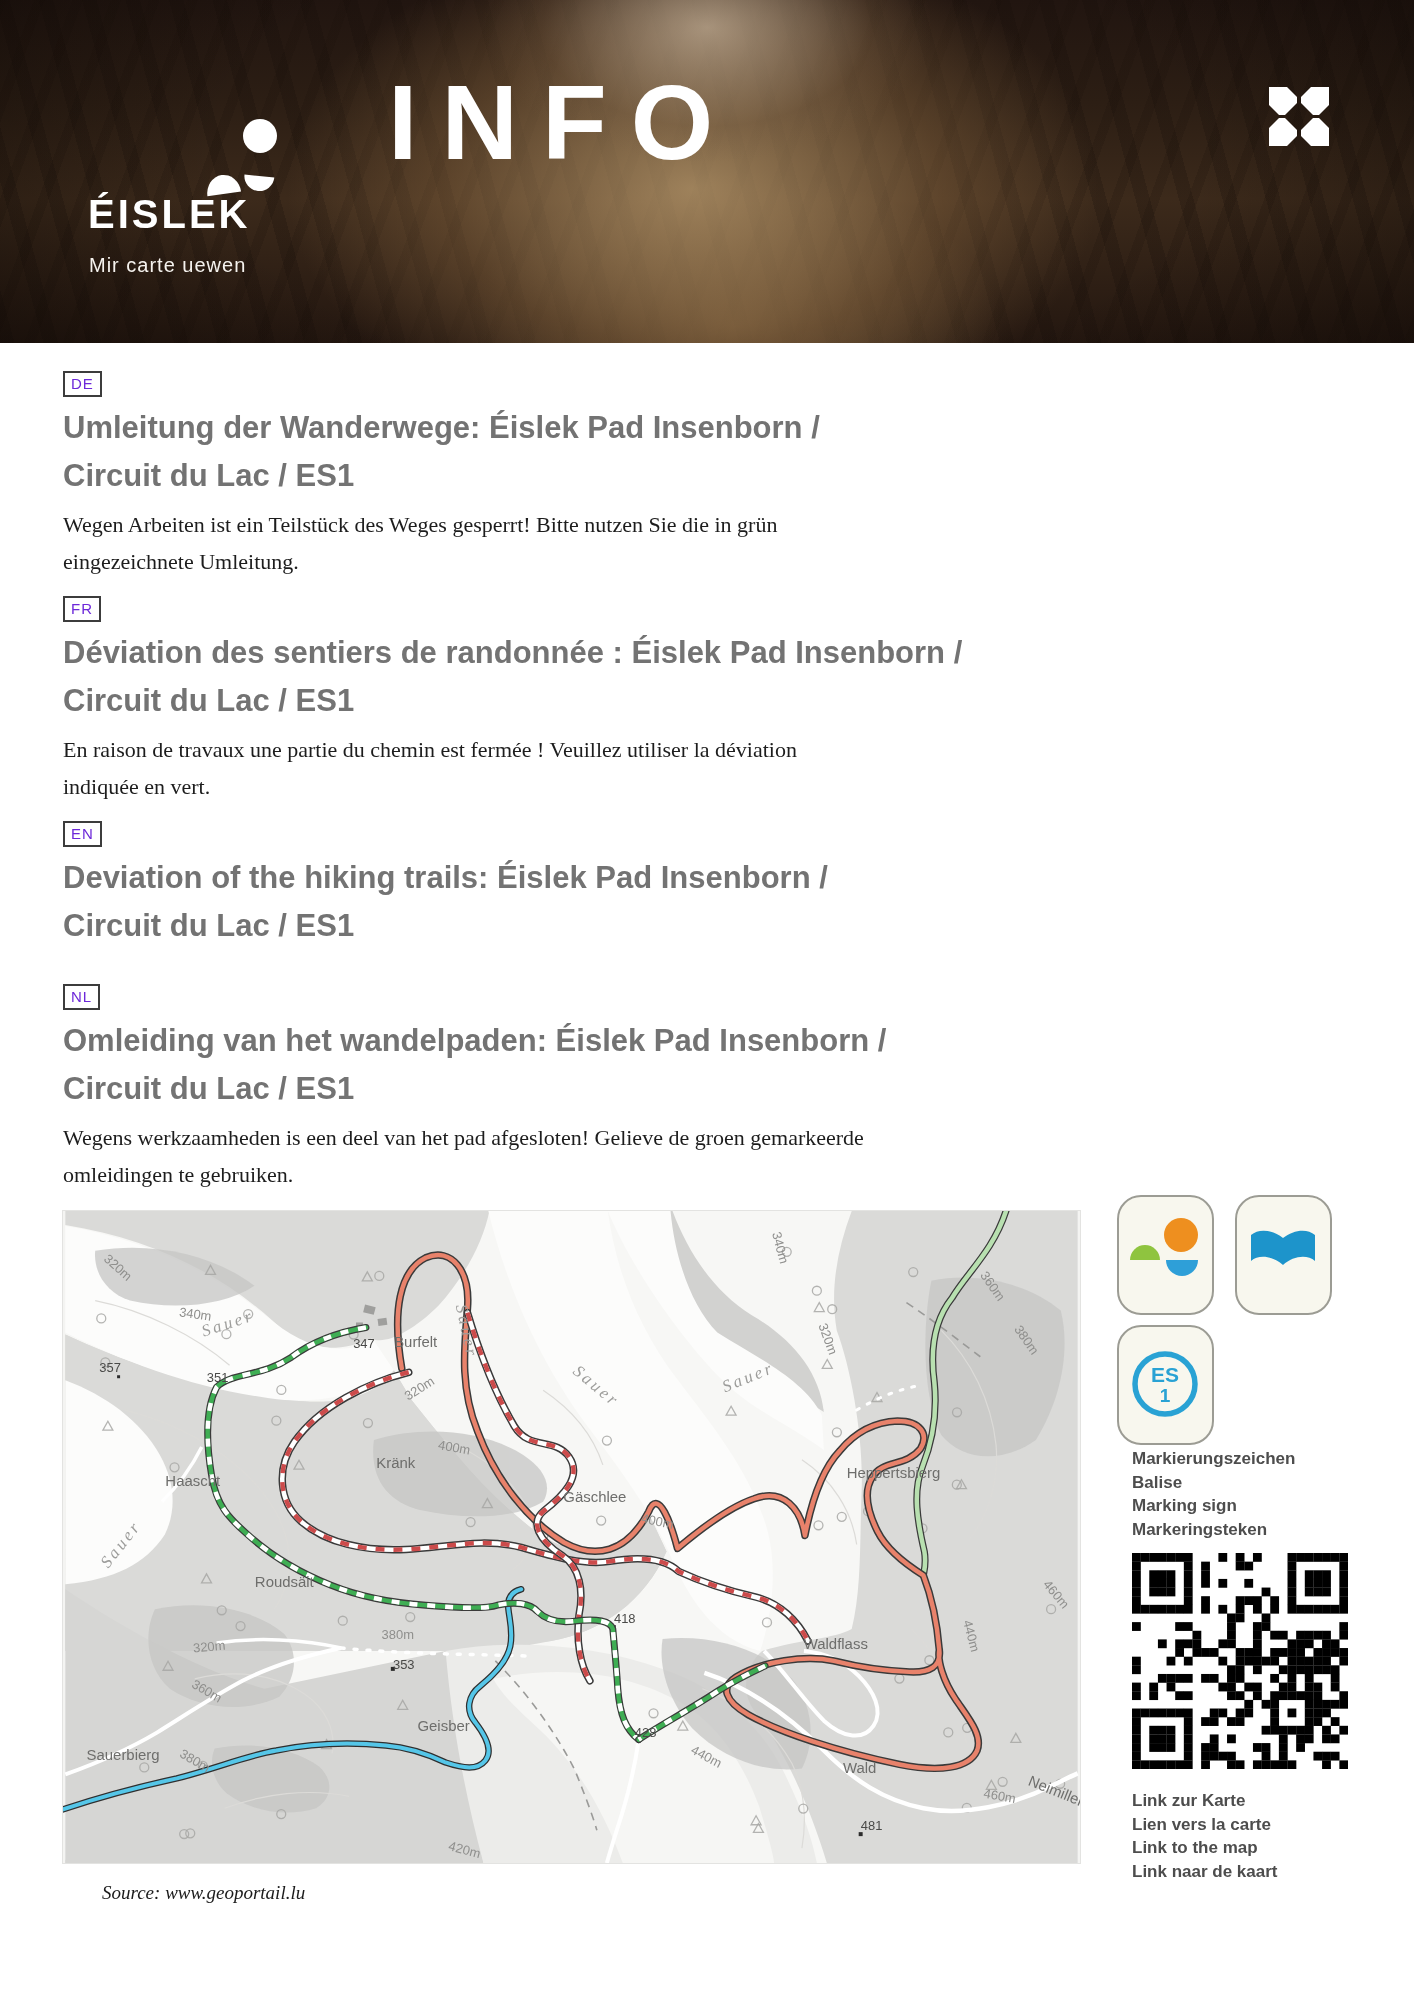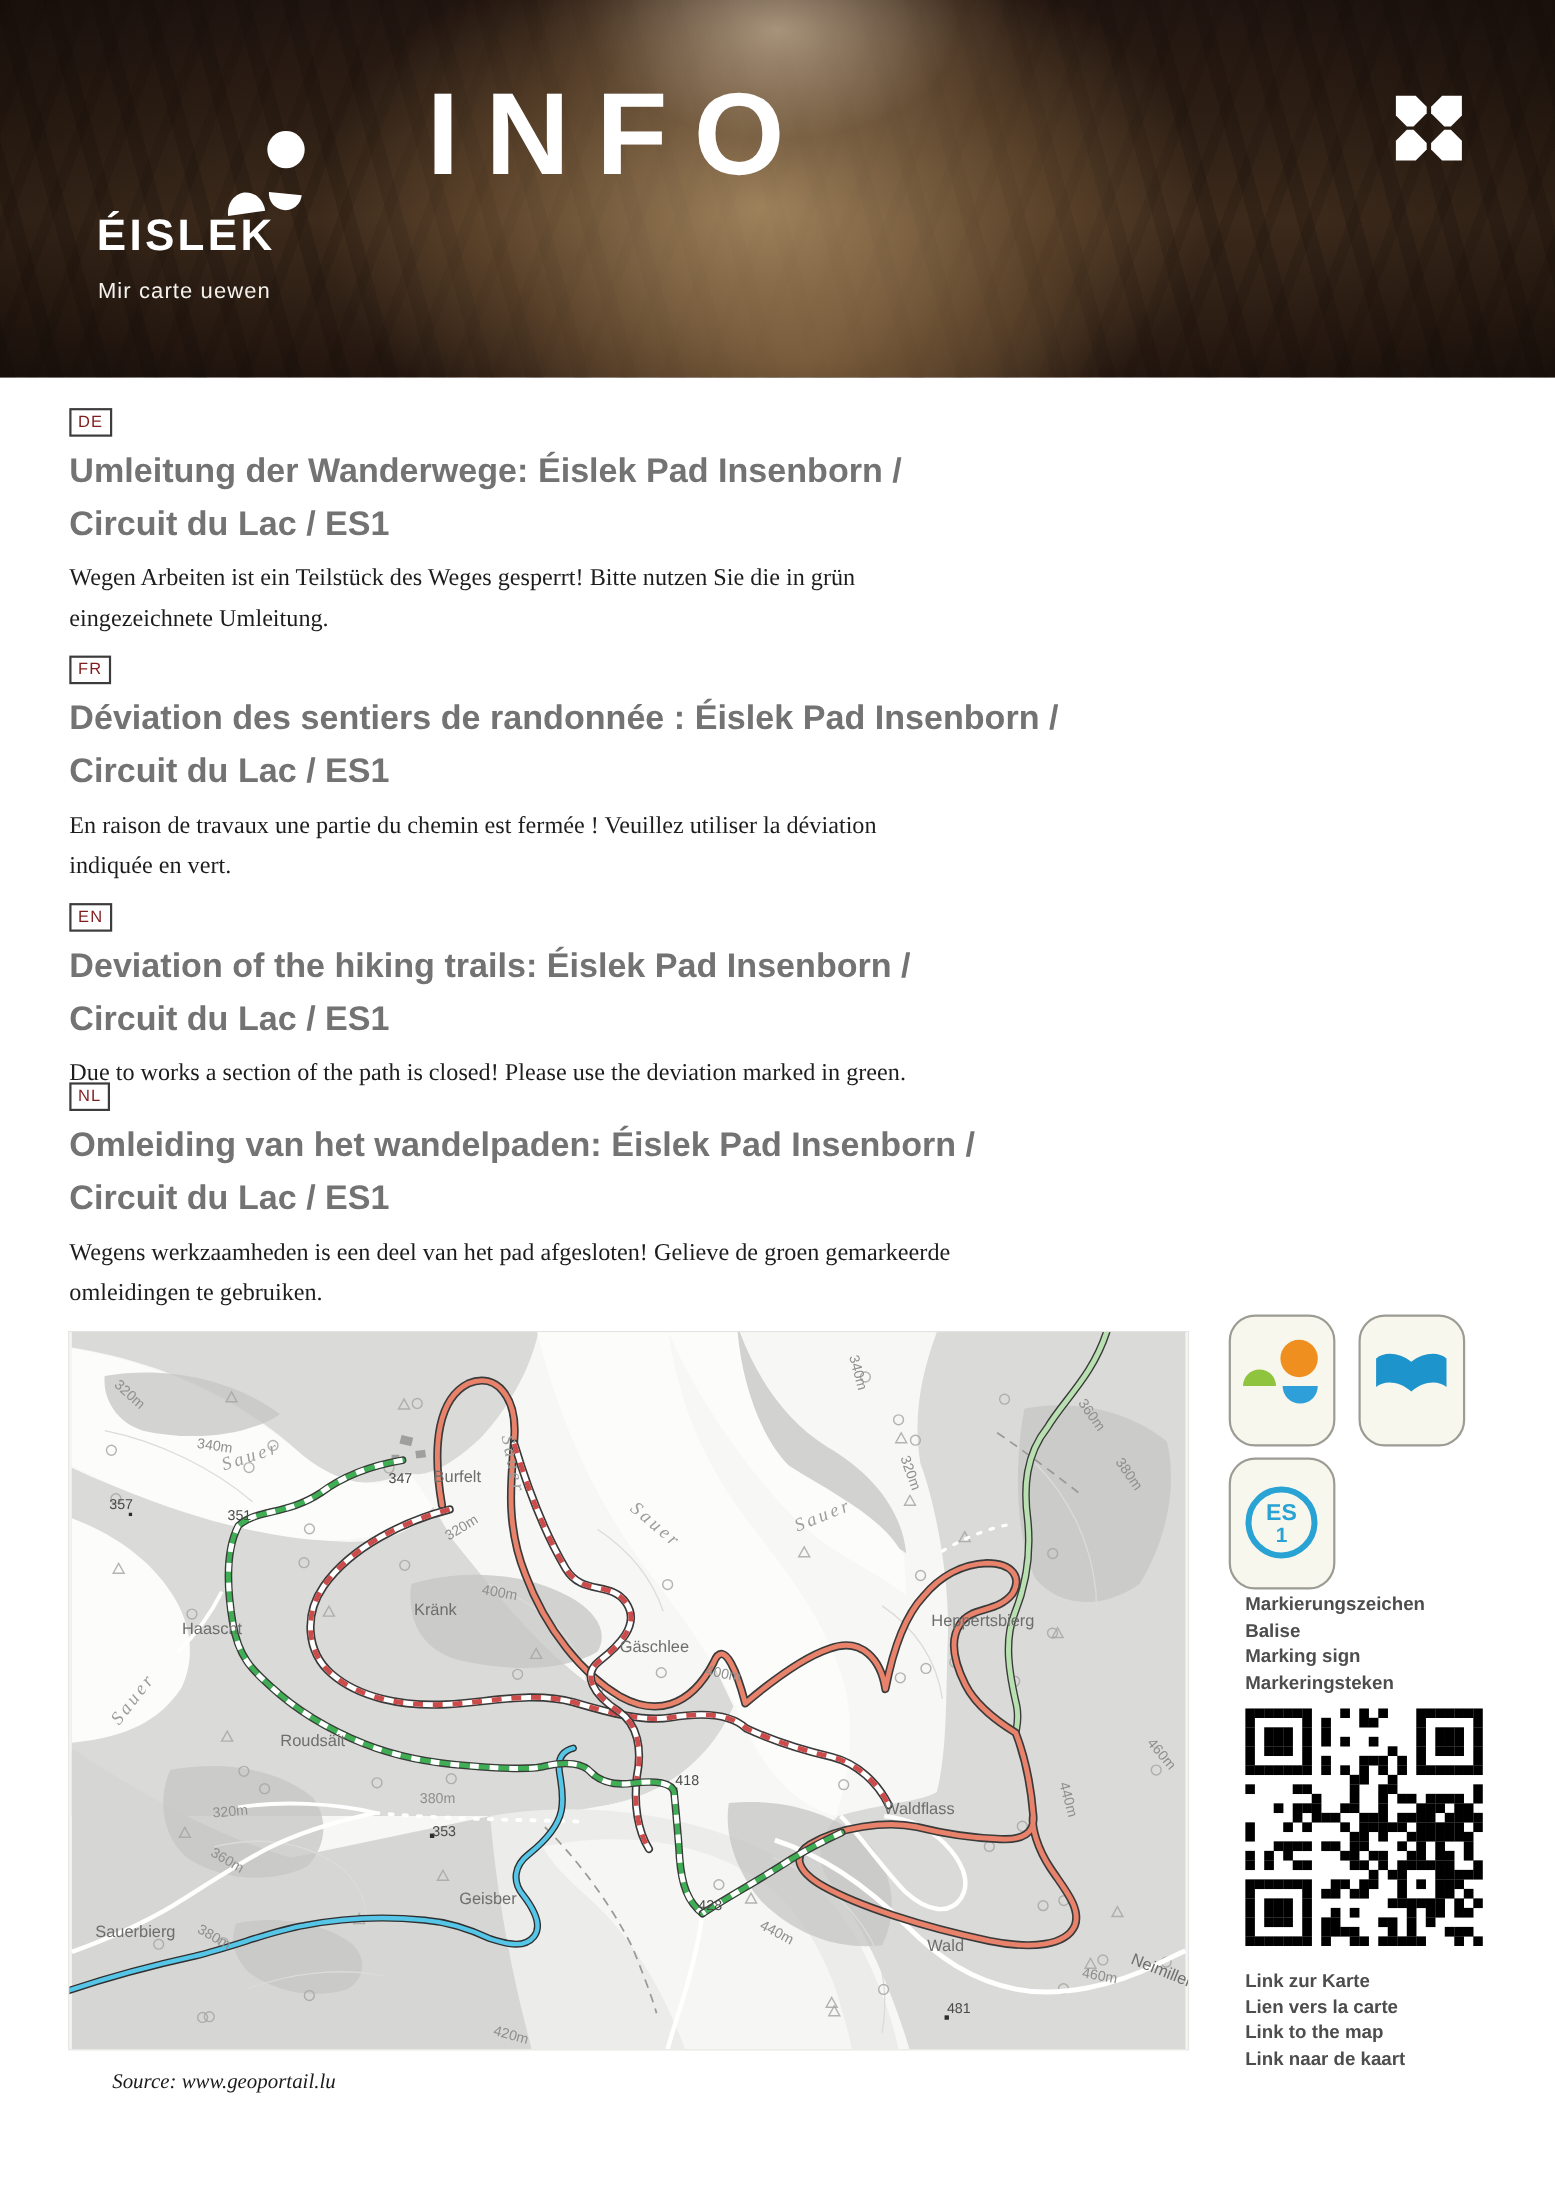--- a/index.html
+++ b/index.html
@@ -18,21 +18,21 @@
       background:radial-gradient(ellipse 900px 420px at 50% 45%, rgba(0,0,0,0) 55%, rgba(12,7,4,.55) 100%);}
   .hero-brand{position:absolute;left:88px;top:192px;color:#fff;font-weight:bold;font-size:40px;
       letter-spacing:3px;z-index:3;}
   .hero-tagline{position:absolute;left:89px;top:254px;color:#f5f2ee;font-size:20px;font-weight:normal;
       letter-spacing:1px;z-index:3;}
   .hero-mark{position:absolute;left:200px;top:110px;z-index:3;}
   .hero-title{position:absolute;left:388px;top:62px;color:#ffffff;font-size:106px;font-weight:bold;
       letter-spacing:24px;z-index:3;font-family:"Liberation Sans",sans-serif;}
   .hero-x{position:absolute;left:1267px;top:85px;z-index:3;}
   
-  .lang-tag{position:absolute;left:63px;display:inline-block;border:2px solid #3c3c3c;color:#7f1d1d;
+  .lang-tag{position:absolute;left:63px;display:inline-block;border:2px solid #3c3c3c;color:#6d28d9;
       font-size:15px;letter-spacing:1px;padding:2px 6px 3px 6px;background:#fff;}
   .sec-heading{position:absolute;left:63px;width:1200px;font-weight:bold;color:#737373;
       font-size:31px;line-height:48px;white-space:pre-line;letter-spacing:0px;}
   .sec-body{position:absolute;left:63px;width:1150px;font-family:"Liberation Serif",serif;
       color:#1d1d1d;font-size:22px;line-height:37px;white-space:pre-line;}
   
   #map-wrap{position:absolute;left:63px;top:1211px;width:1017px;height:652px;background:#f4f4f2;
       outline:1px solid #e3e3e1;}
   #map-wrap svg{display:block;}
   .map-source{position:absolute;left:80px;top:1882px;font-family:"Liberation Serif",serif;
@@ -79,21 +79,20 @@
 
   <div class="lang-tag" style="top:596px">FR</div>
   <div class="sec-heading" style="top:629px">Déviation des sentiers de randonnée : Éislek Pad Insenborn /
 Circuit du Lac / ES1</div>
   <div class="sec-body" style="top:731px">En raison de travaux une partie du chemin est fermée ! Veuillez utiliser la déviation
 indiquée en vert.</div>
 
   <div class="lang-tag" style="top:821px">EN</div>
   <div class="sec-heading" style="top:854px">Deviation of the hiking trails: Éislek Pad Insenborn /
 Circuit du Lac / ES1</div>
-  <div class="sec-body" style="top:956px">Due to works a section of the path is closed! Please use the deviation marked in green.</div>
 
   <div class="lang-tag" style="top:984px">NL</div>
   <div class="sec-heading" style="top:1017px">Omleiding van het wandelpaden: Éislek Pad Insenborn /
 Circuit du Lac / ES1</div>
   <div class="sec-body" style="top:1119px">Wegens werkzaamheden is een deel van het pad afgesloten! Gelieve de groen gemarkeerde
 omleidingen te gebruiken.</div>
 
   <div id="map-wrap">
     <svg width="1017" height="652" viewBox="0 0 1017 655">
 

